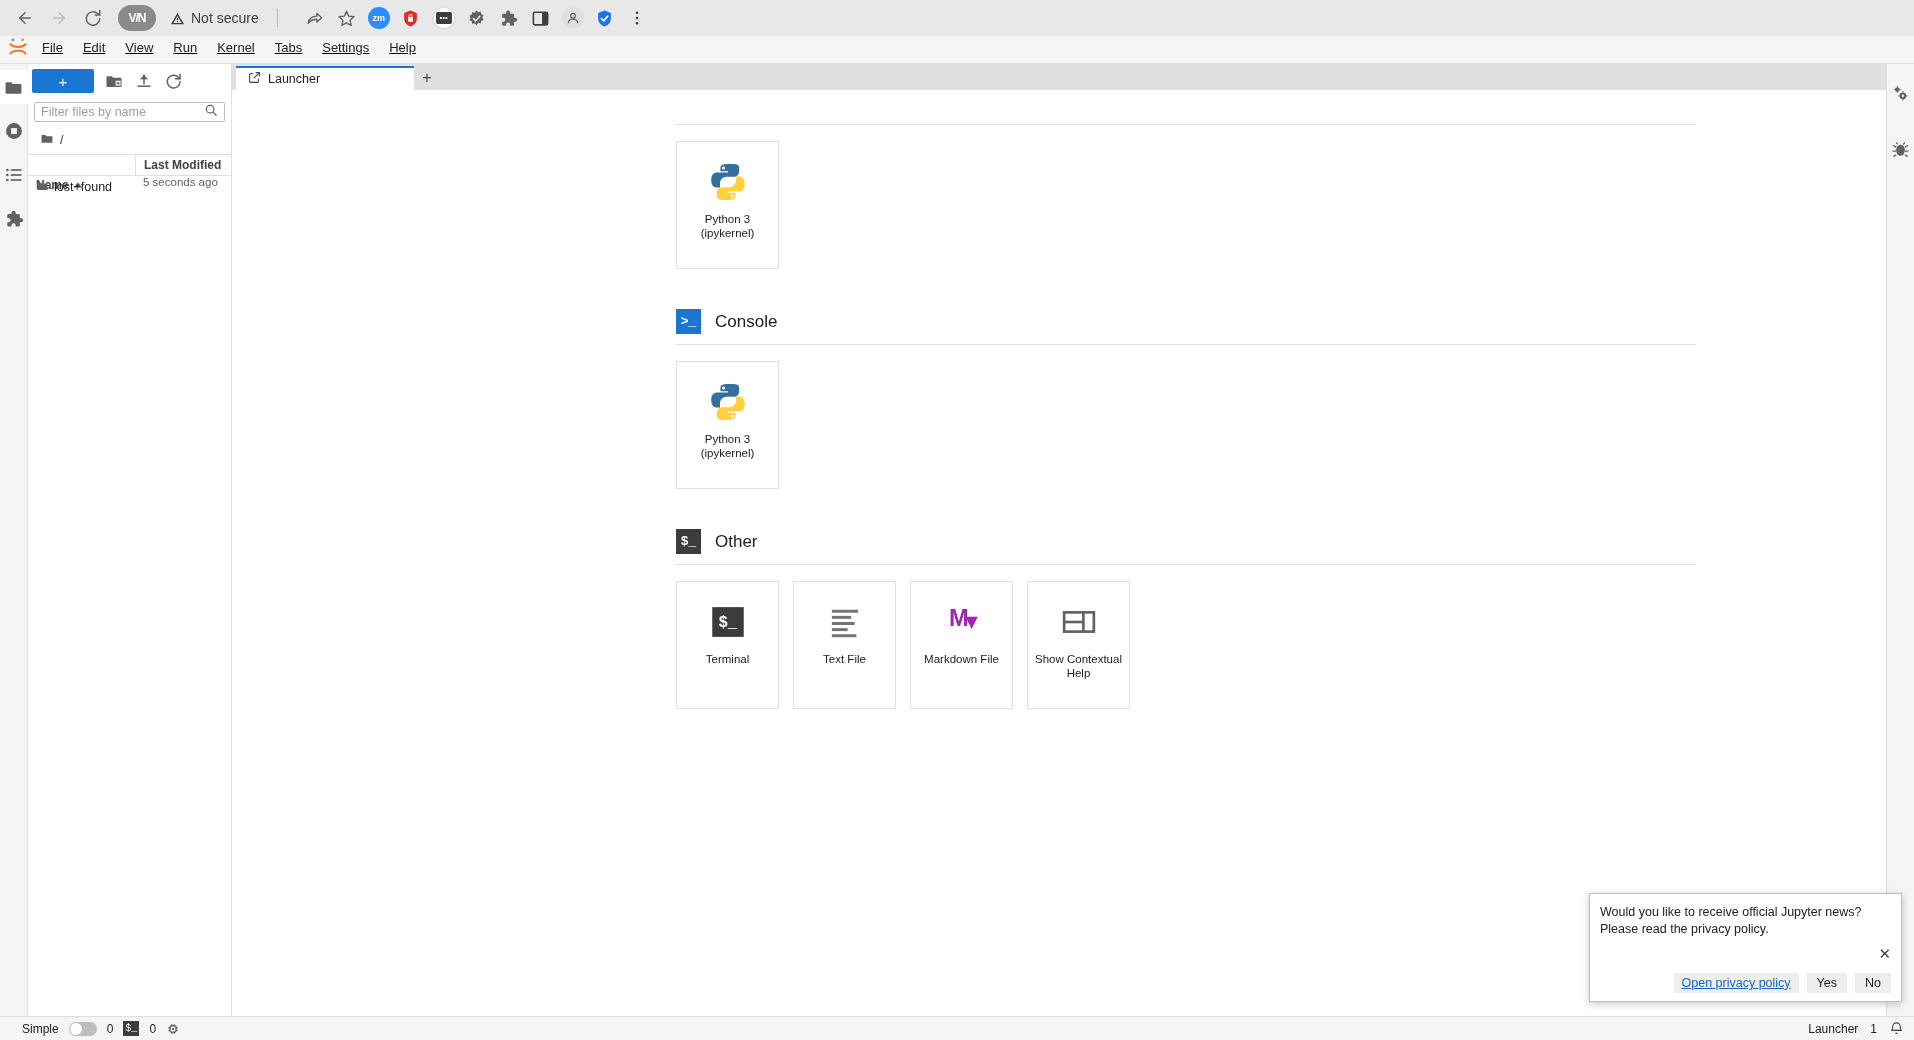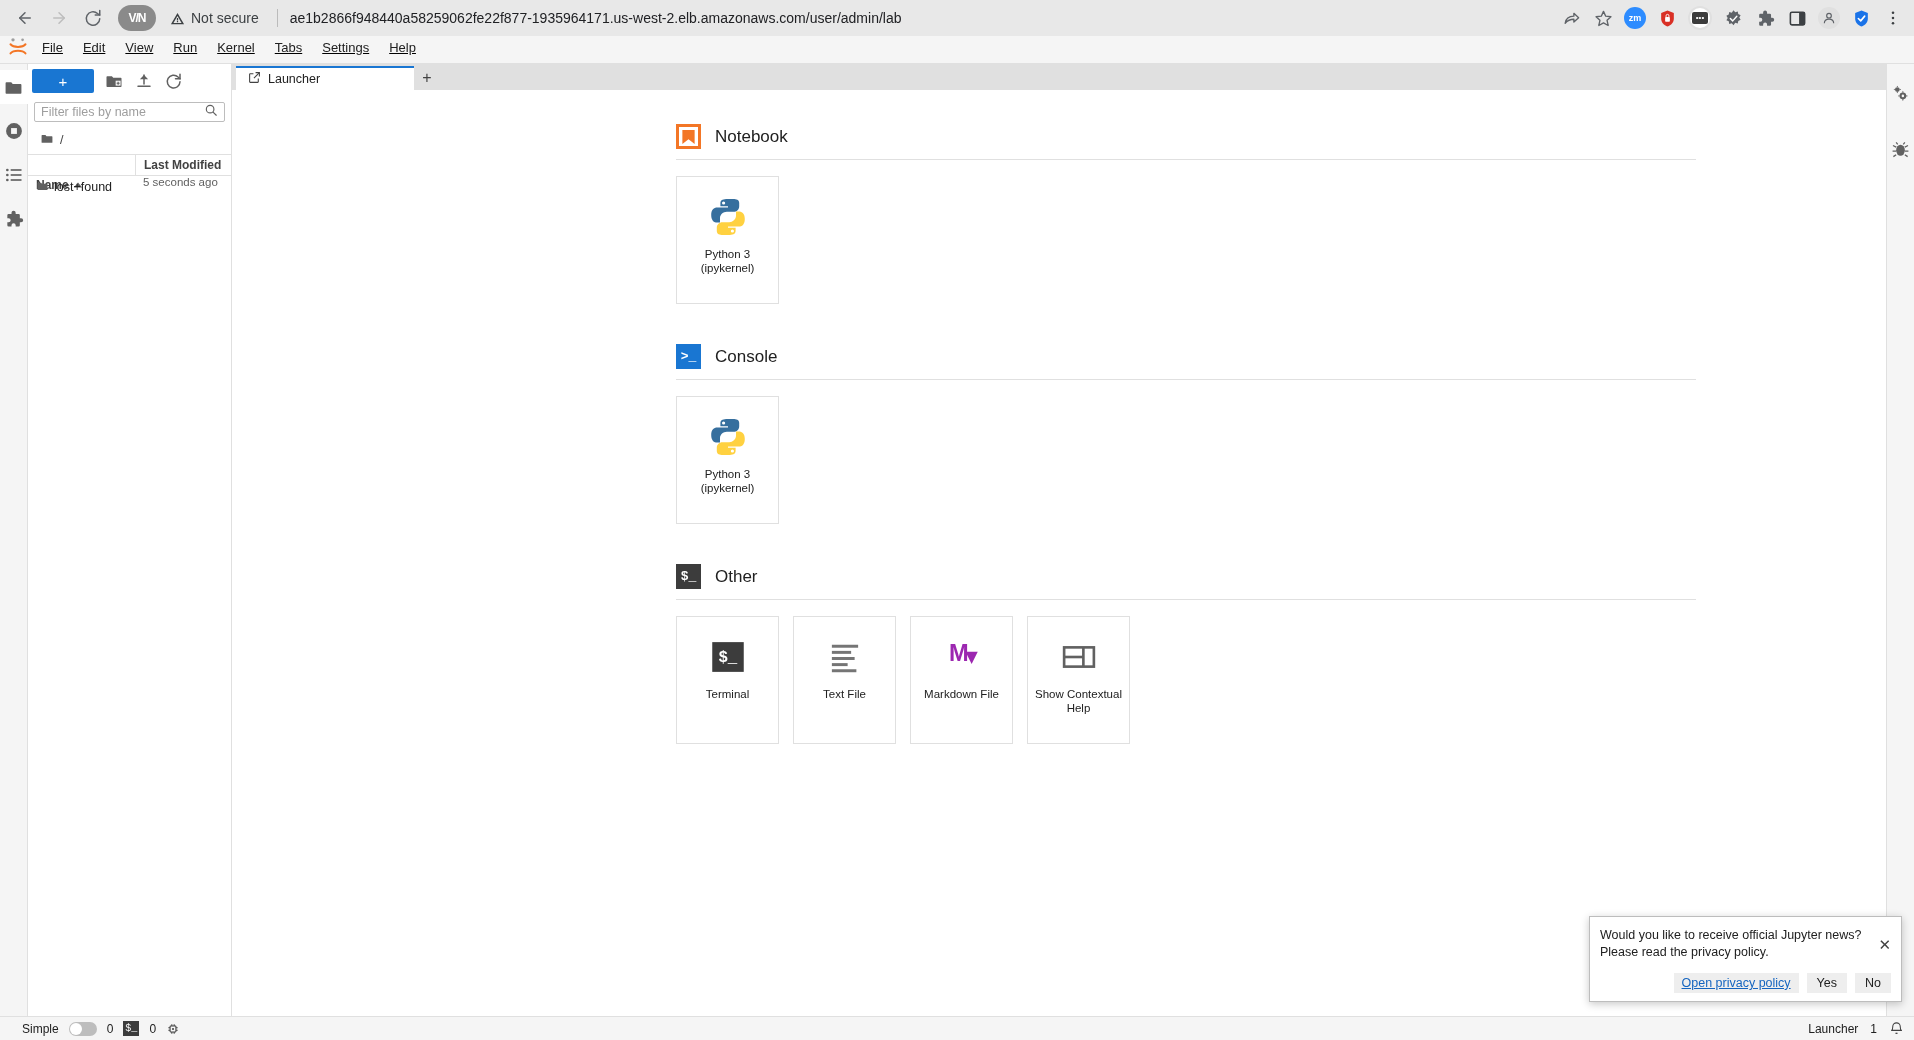--- a/index.html
+++ b/index.html
@@ -186,21 +186,21 @@
 
   
   .toast {
     position: absolute; right: 12px; bottom: 38px;
     width: 313px; background: #fff;
     border: 1px solid #bdbdbd;
     box-shadow: 0 2px 8px rgba(0,0,0,.22);
     padding: 10px 10px 8px 10px;
     font-size: 12.5px; color: #212121;
   }
-  .toast-top { display: flex; align-items: center; gap: 8px; }
+  .toast-top { display: flex; align-items: flex-end; gap: 8px; flex-direction: column; }
   .toast-msg { flex: 1 1 auto; line-height: 1.35; }
   .toast-close { color: #424242; cursor: pointer; font-size: 15px; line-height: 1; }
   .toast-actions {
     display: flex; align-items: center; justify-content: flex-end;
     gap: 8px; margin-top: 12px;
   }
   .toast-link {
     color: #1565c0; text-decoration: underline; cursor: pointer;
     background: #eeeeee; padding: 3px 8px; font-size: 12.5px;
   }
@@ -259,21 +259,20 @@
 
   <div class="profile-pill">V/N</div>
 
   <div class="security-chip">
     <svg width="15" height="15" viewBox="0 0 24 24" fill="currentColor">
         <path d="M12 3 1.5 21h21L12 3zm0 5 6.5 11h-13L12 8zm-1 3v4h2v-4h-2zm0 5v2h2v-2h-2z"></path>
       </svg>
     <span>Not secure</span>
   </div>
   <div class="url-divider"></div>
-  <div class="url-text" title="ae1b2866f948440a58259062fe22f877-1935964171.us-west-2.elb.amazonaws.com/user/admin/lab">ae1b2866f948440a58259062fe22f877-1935964171.us-west-2.elb.amazonaws.com/user/admin/lab</div>
 
   <div class="ext-icons">
     <div class="ext-ico">
       <svg width="19" height="19" viewBox="0 0 24 24" fill="none" stroke="#5f6368" stroke-width="1.7" stroke-linecap="round" stroke-linejoin="round">
           <path d="M4 18c1-7 6-9 11-9V5.5L21 11l-6 5.5V13c-4 0-8 1.5-11 5z"></path>
         </svg>
     </div>
     <div class="ext-ico">
       <svg width="19" height="19" viewBox="0 0 24 24" fill="none" stroke="#5f6368" stroke-width="1.7" stroke-linejoin="round">
           <polygon points="12 3 14.8 9.1 21.4 9.8 16.5 14.3 17.9 20.8 12 17.5 6.1 20.8 7.5 14.3 2.6 9.8 9.2 9.1"></polygon>
@@ -468,28 +467,20 @@
             </svg>
         </span>
         <span>Launcher</span>
       </div>
       <div class="tab-add">+</div>
     </div>
 
     <div class="launcher-body">
 
       <div class="lnr-section">
-        <div class="section-head">
-          <div class="sq notebook">
-            <svg width="13" height="14" viewBox="0 0 14 16" fill="#f37626">
-                <polygon points="0,0 14,0 14,16 7,10.5 0,16"></polygon>
-              </svg>
-          </div>
-          <div class="section-title">Notebook</div>
-        </div>
         <div class="section-rule"></div>
         <div class="card-row">
           <div class="card">
             <div class="card-ico">
               <svg width="44" height="44" viewBox="0 0 110 110">
                 <path fill="#366f9e" d="M54 10c-10 0-18 2-18 10v8h19v3H28c-8 0-15 5-15 19s7 19 15 19h7v-11c0-9 8-16 17-16h17c8 0 14-6 14-14V20c0-8-7-10-15-10zm-10 6a4 4 0 1 1 0 8 4 4 0 0 1 0-8z"></path>
                 <path fill="#ffd140" d="M56 100c10 0 18-2 18-10v-8H55v-3h27c8 0 15-5 15-19s-7-19-15-19h-7v11c0 9-8 16-17 16H41c-8 0-14 6-14 14v8c0 8 7 10 15 10zm10-6a4 4 0 1 1 0-8 4 4 0 0 1 0 8z"></path>
               </svg>
             </div>
             <div class="card-label">

